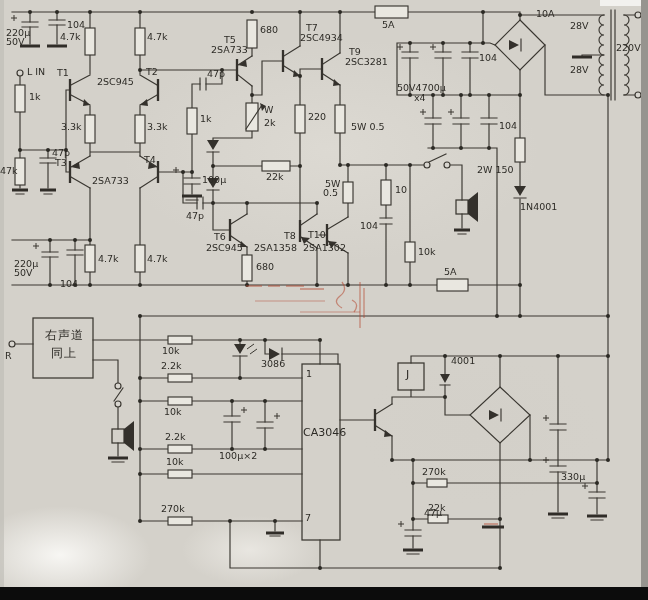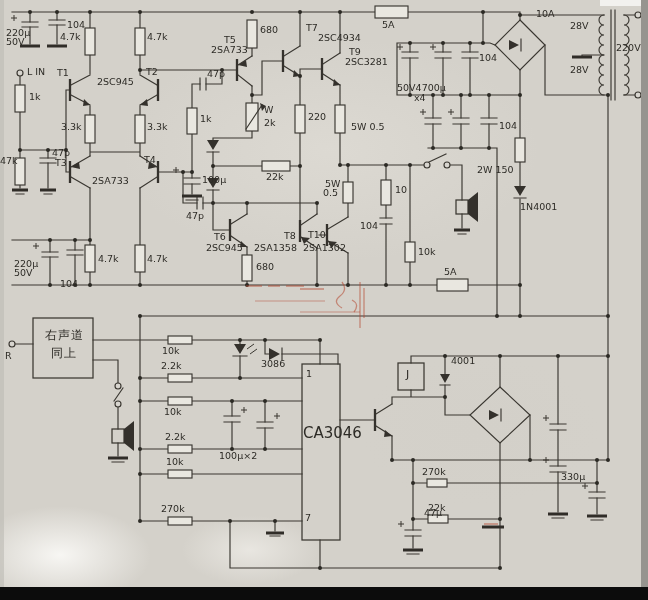--- a/index.html
+++ b/index.html
@@ -20,21 +20,21 @@
   .gb{stroke:#302d28;stroke-width:2.8;fill:none}
   .dot{stroke:#2c2a25;stroke-width:4;fill:none;stroke-linecap:round}
   .fl{fill:#34312c;stroke:none}
   .rb{fill:#e9e7e0;stroke:#3a3731;stroke-width:1.15}
   .ob{fill:none;stroke:#3a3731;stroke-width:1.25}
   .tc{fill:#d8d5cf;stroke:#3a3731;stroke-width:1.15}
   .red{stroke:#b5472f;stroke-width:1.3;fill:none;opacity:.55}
   .l{position:absolute;font-size:9.5px;line-height:10px;color:#2d2b26;white-space:nowrap;font-weight:normal;font-style:normal;display:block}
   .cjk{font-size:12px;line-height:13px;letter-spacing:1px}
   .big{font-size:11px}
-  .ic{font-size:15px}
+  .ic{font-size:11px}
 </style>
 </head>
 <body>
 
 <div class="stage">
 <svg width="648" height="600" viewBox="0 0 648 600">
 
   <g>
     <path class="w" d="M12,12H375 M408,12H520 M520,12V20 M604,15H520 M397,43H490L495,45 M483,12V43 M397,43V95 M397,95H520 M545,45V95 M545,95H608 M608,95V460 M520,70V95
     M410,43V52 M410,58V95 M443,43V52 M443,58V95 M470,43V52 M470,58V95
@@ -199,39 +199,39 @@
 <b class="l" style="left:60px;top:32px">4.7k</b>
 <b class="l" style="left:147px;top:32px">4.7k</b>
 <b class="l" style="left:57px;top:68px">T1</b>
 <b class="l" style="left:146px;top:67px">T2</b>
 <b class="l" style="left:97px;top:77px">2SC945</b>
 <b class="l" style="left:61px;top:122px">3.3k</b>
 <b class="l" style="left:147px;top:122px">3.3k</b>
 <b class="l" style="left:55px;top:158px">T3</b>
 <b class="l" style="left:144px;top:155px">T4</b>
 <b class="l" style="left:92px;top:176px">2SA733</b>
-<b class="l" style="left:0px;top:156px">47k</b>
+<b class="l" style="left:0px;top:166px">47k</b>
 <b class="l" style="left:52px;top:148px">47p</b>
 <b class="l" style="left:200px;top:114px">1k</b>
 <b class="l" style="left:202px;top:175px">100µ</b>
 <b class="l" style="left:14px;top:259px">220µ</b>
 <b class="l" style="left:14px;top:268px">50V</b>
 <b class="l" style="left:60px;top:279px">104</b>
 <b class="l" style="left:98px;top:254px">4.7k</b>
 <b class="l" style="left:147px;top:254px">4.7k</b>
 <b class="l" style="left:224px;top:35px">T5</b>
 <b class="l" style="left:211px;top:45px">2SA733</b>
 <b class="l" style="left:260px;top:25px">680</b>
 <b class="l" style="left:207px;top:69px">47p</b>
 <b class="l" style="left:264px;top:105px">W</b>
 <b class="l" style="left:264px;top:118px">2k</b>
 <b class="l" style="left:266px;top:172px">22k</b>
 <b class="l" style="left:186px;top:211px">47p</b>
 <b class="l" style="left:306px;top:23px">T7</b>
-<b class="l" style="left:318px;top:33px">2SC4934</b>
+<b class="l" style="left:300px;top:33px">2SC4934</b>
 <b class="l" style="left:308px;top:112px">220</b>
 <b class="l" style="left:349px;top:47px">T9</b>
 <b class="l" style="left:345px;top:57px">2SC3281</b>
 <b class="l" style="left:351px;top:122px">5W 0.5</b>
 <b class="l" style="left:382px;top:20px">5A</b>
 <b class="l" style="left:536px;top:9px">10A</b>
 <b class="l" style="left:397px;top:83px">50V4700µ</b>
 <b class="l" style="left:414px;top:93px">x4</b>
 <b class="l" style="left:479px;top:53px">104</b>
 <b class="l" style="left:499px;top:121px">104</b>

